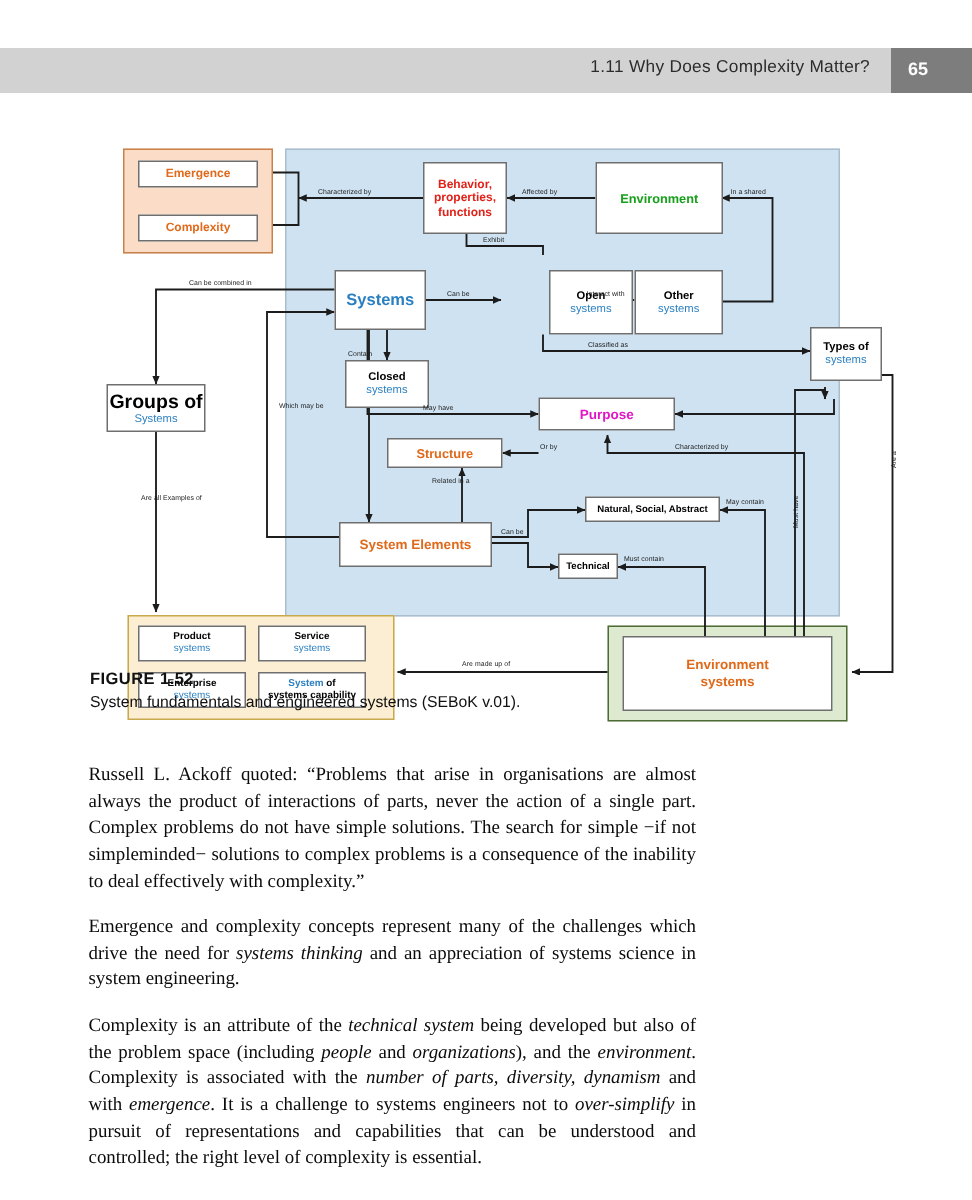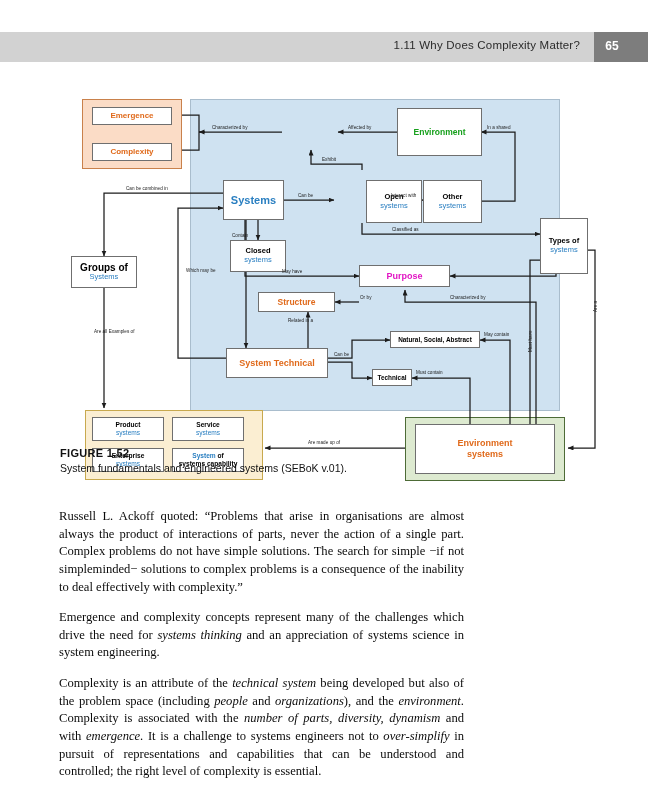--- a/index.html
+++ b/index.html
@@ -189,20 +189,25 @@
   </svg>
 
   <div class="node" style="left:32px;top:17px;width:80px;height:18px;">
     <span class="l1 bold c-orange" style="font-size:8px;">Emergence</span>
   </div>
 
   <div class="node" style="left:32px;top:53px;width:80px;height:18px;">
     <span class="l1 bold c-orange" style="font-size:8px;">Complexity</span>
   </div>
 
+  <div class="node" style="left:222px;top:18px;width:56px;height:48px;">
+    <span class="l1 bold c-red" style="font-size:8px;">Behavior,</span>
+    <span class="l2 bold c-red" style="font-size:8px;">properties,</span>
+    <span class="l3 bold c-red" style="font-size:8px;">functions</span>
+  </div>
 
   <div class="node" style="left:337px;top:18px;width:85px;height:48px;">
     <span class="l1 bold c-green" style="font-size:8.5px;">Environment</span>
   </div>
 
   <div class="node" style="left:163px;top:90px;width:61px;height:40px;">
     <span class="l1 bold c-sysblue" style="font-size:11px;">Systems</span>
   </div>
 
   <div class="node" style="left:274px;top:90px;width:56px;height:43px;margin-left:32px;">
@@ -213,40 +218,40 @@
   <div class="node" style="left:363px;top:90px;width:59px;height:43px;">
     <span class="l1 bold c-black" style="font-size:7.5px;">Other</span>
     <span class="l2 c-blue" style="font-size:7.5px;">systems</span>
   </div>
 
   <div class="node" style="left:170px;top:150px;width:56px;height:32px;">
     <span class="l1 bold c-black" style="font-size:7.5px;">Closed</span>
     <span class="l2 c-blue" style="font-size:7.5px;">systems</span>
   </div>
 
-  <div class="node" style="left:480px;top:128px;width:48px;height:56px;">
+  <div class="node" style="left:480px;top:128px;width:48px;height:36px;">
     <span class="l1 bold c-black" style="font-size:7.5px;">Types of</span>
     <span class="l2 c-blue" style="font-size:7.5px;">systems</span>
   </div>
 
   <div class="node" style="left:11px;top:166px;width:66px;height:32px;">
-    <span class="l1 bold c-black" style="font-size:10px;">Groups of</span>
+    <span class="l1 bold c-black" style="font-size:13px;">Groups of</span>
     <span class="l2 c-blue" style="font-size:7.5px;">Systems</span>
   </div>
 
   <div class="node" style="left:299px;top:175px;width:91px;height:22px;">
     <span class="l1 bold c-magenta" style="font-size:9px;">Purpose</span>
   </div>
 
   <div class="node" style="left:198px;top:202px;width:77px;height:20px;">
     <span class="l1 bold c-orange" style="font-size:8.5px;">Structure</span>
   </div>
 
   <div class="node" style="left:166px;top:258px;width:102px;height:30px;">
-    <span class="l1 bold c-orange" style="font-size:9px;">System Technical</span>
+    <span class="l1 bold c-orange" style="font-size:9px;">System Elements</span>
   </div>
 
   <div class="node" style="left:330px;top:241px;width:90px;height:17px;">
     <span class="l1 bold c-black" style="font-size:6.4px;">Natural, Social, Abstract</span>
   </div>
 
   <div class="node" style="left:312px;top:279px;width:40px;height:17px;">
     <span class="l1 bold c-black" style="font-size:6.4px;">Technical</span>
   </div>
 

